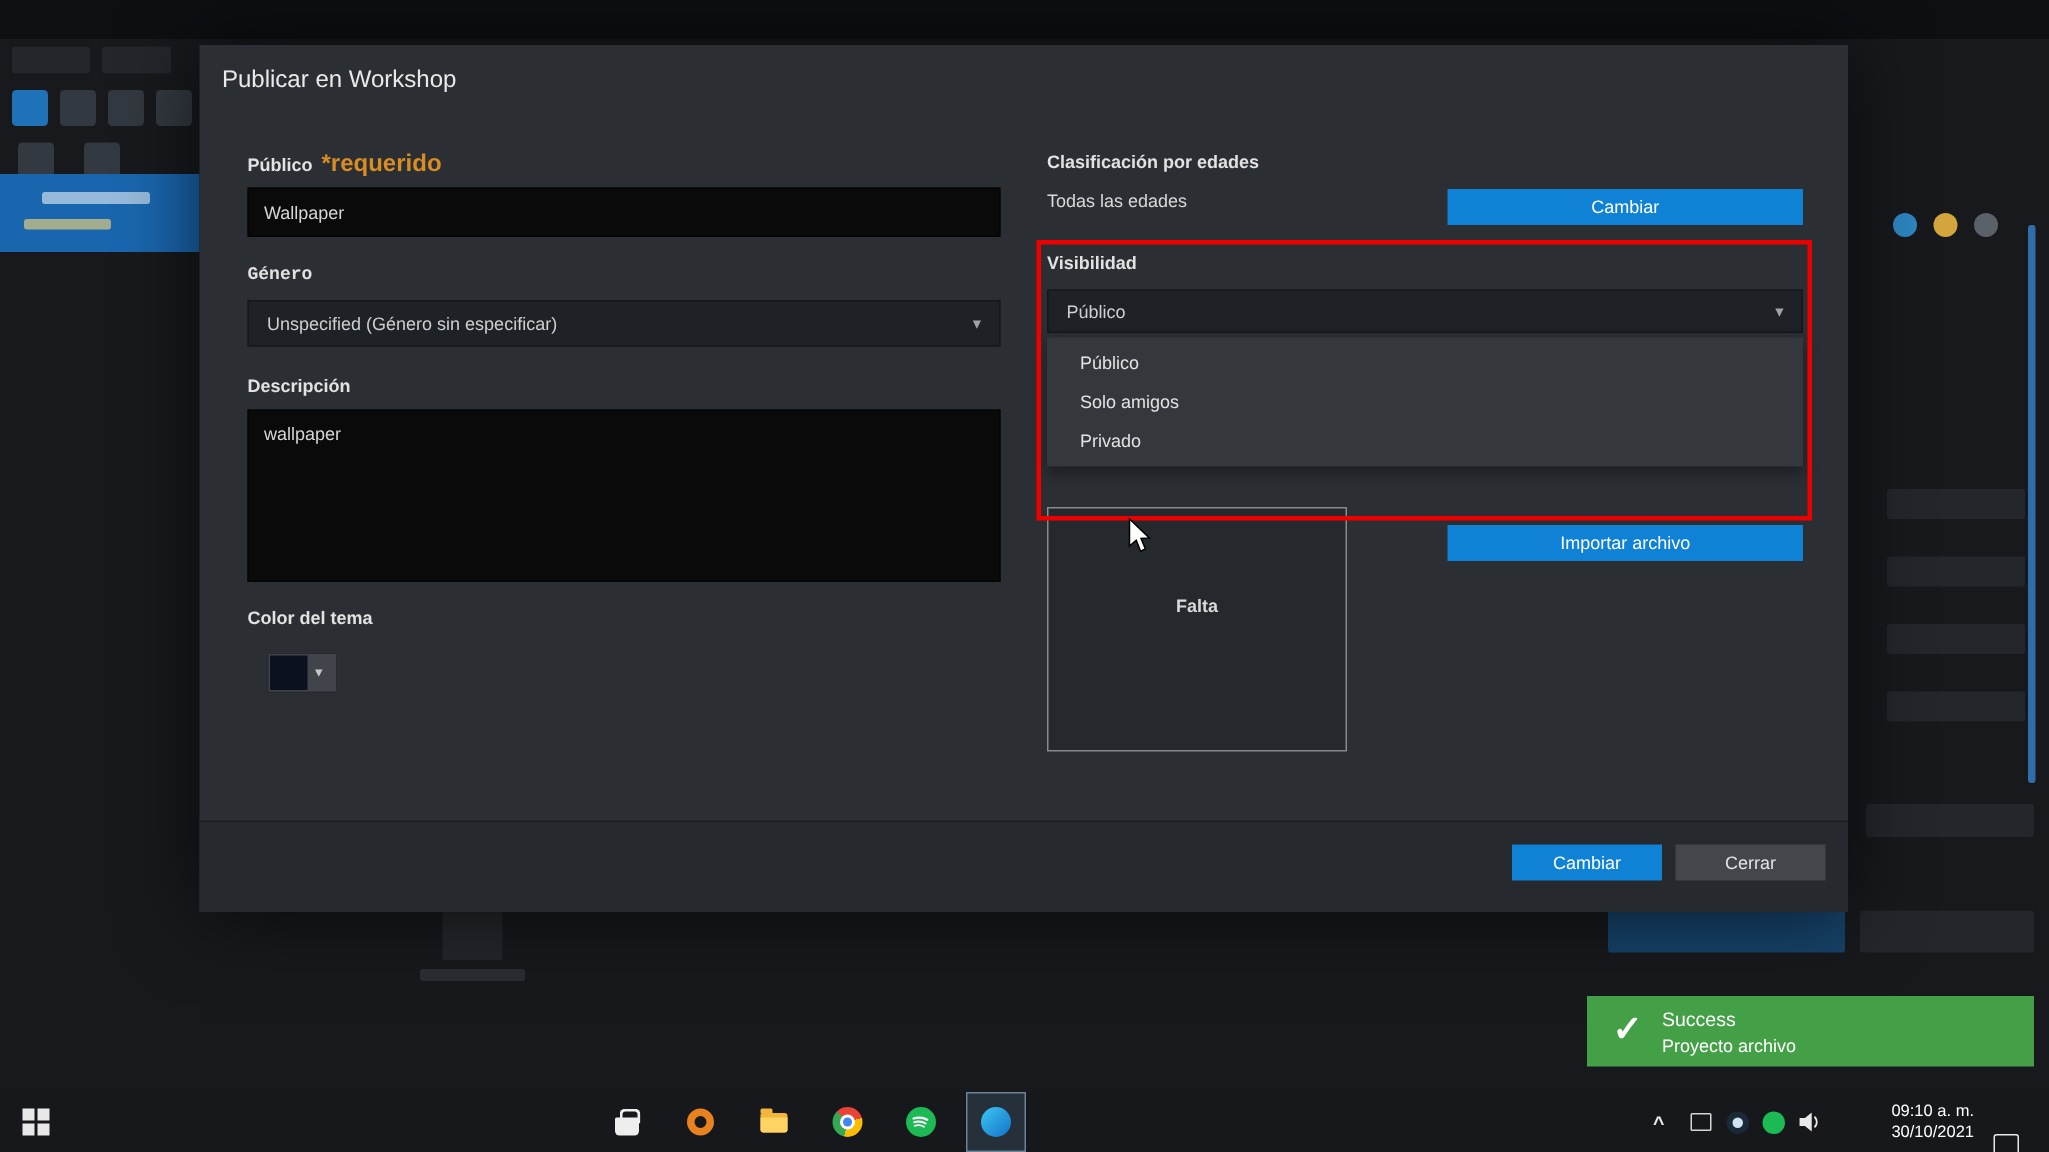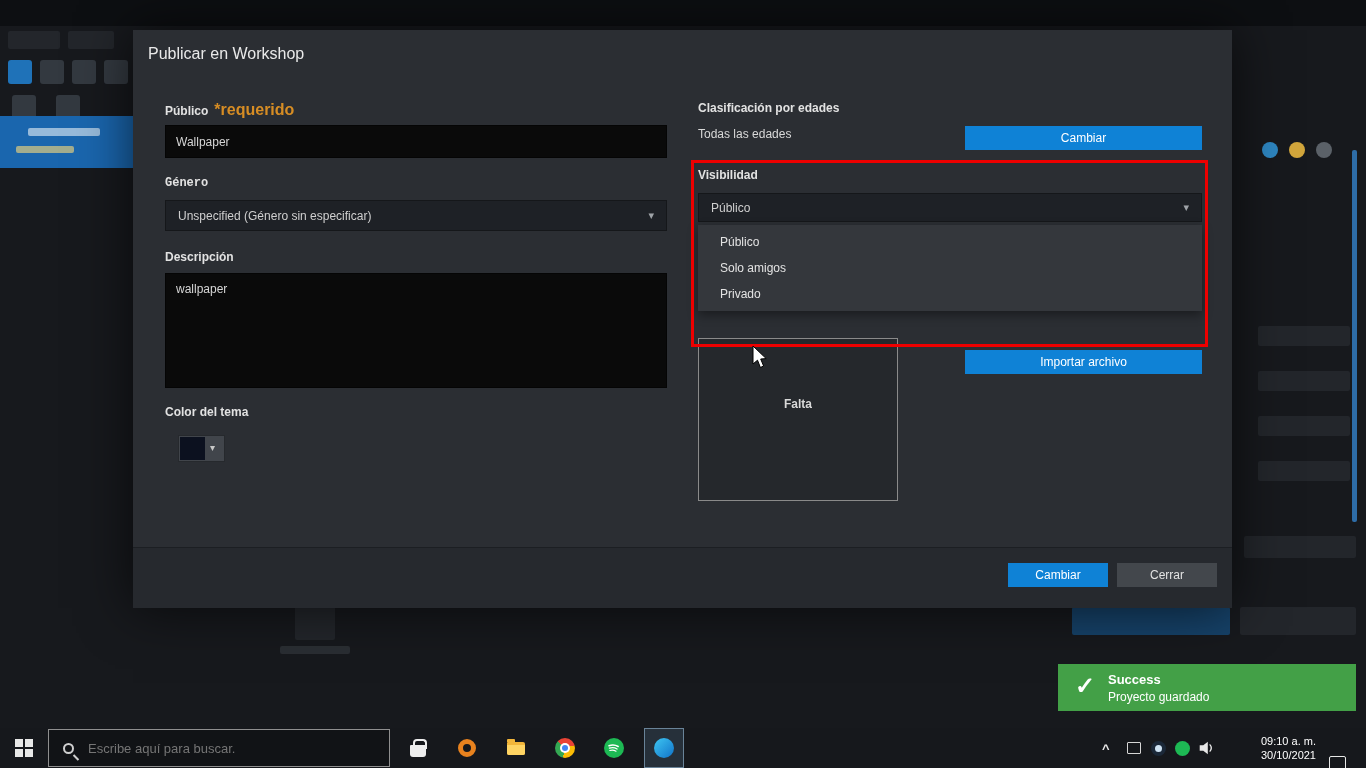--- a/index.html
+++ b/index.html
@@ -54,21 +54,21 @@
   .red-box { border:3px solid #ee0000; }
   .dlg-footer { background:#26292e; border-top:1px solid #1c1f23; }
 
   
   .color-widget { background:#41454b; border:1px solid #26292d; }
   .color-swatch { background:#0c111f; }
 
   
   .toast { background:#43a047; color:#fff; }
   .toast .check { font-size:24px; font-weight:bold; }
-  .toast-title { font-size:13px; font-weight:bold; }
+  .toast-title { font-size:13px; font-weight:normal; }
   .toast-msg { font-size:12px; }
 
   
   .taskbar { left:0; top:728px; width:1366px; height:40px; background:#16181c; }
   .start-grid { display:grid; grid-template-columns:8px 8px; grid-template-rows:8px 8px; gap:2px; }
   .start-grid div { background:#e8e8e8; }
   .searchbox {
     background:#111316; border:1px solid #8f8f8f; display:flex; align-items:center;
   }
   .searchbox input {
@@ -194,38 +194,34 @@
 
   <div class="abs red-box" style="left:691px;top:160px;width:517px;height:187px;"></div>
 
   <svg class="abs" style="left:752px;top:345px;" width="17" height="25" viewBox="0 0 17 25">
     <path d="M1 1 L1 19 L5.5 15.2 L8.4 22.5 L11.6 21 L8.7 14 L14.2 13.6 Z" fill="#ffffff" stroke="#000000" stroke-width="1"></path>
   </svg>
 
   <div class="abs toast" style="left:1058px;top:664px;width:298px;height:47px;">
     <span class="abs check" style="left:17px;top:8px;">✓</span>
     <div class="abs toast-title" style="left:50px;top:8px;">Success</div>
-    <div class="abs toast-msg" style="left:50px;top:26px;">Proyecto guardado</div>
+    <div class="abs toast-msg" style="left:50px;top:26px;">Proyecto archivo</div>
   </div>
 
   <div class="abs taskbar">
 
     <div class="abs tb-slot" style="left:4px;top:0;">
       <div class="start-grid">
           <div></div>
           <div></div>
           <div></div>
           <div></div>
         </div>
     </div>
 
-    <div class="abs searchbox" style="left:48px;top:1px;width:342px;height:38px;padding-left:14px;">
-      <span class="mag"></span>
-      <input style="margin-left: 14px;" placeholder="Escribe aquí para buscar.">
-    </div>
 
     <div class="abs tb-slot" style="left:398px;top:0;">
       <div class="bag"></div>
     </div>
     <div class="abs tb-slot" style="left:447px;top:0;">
       <div class="orangering"></div>
     </div>
     <div class="abs tb-slot" style="left:496px;top:0;">
       <div class="folder"></div>
     </div>

